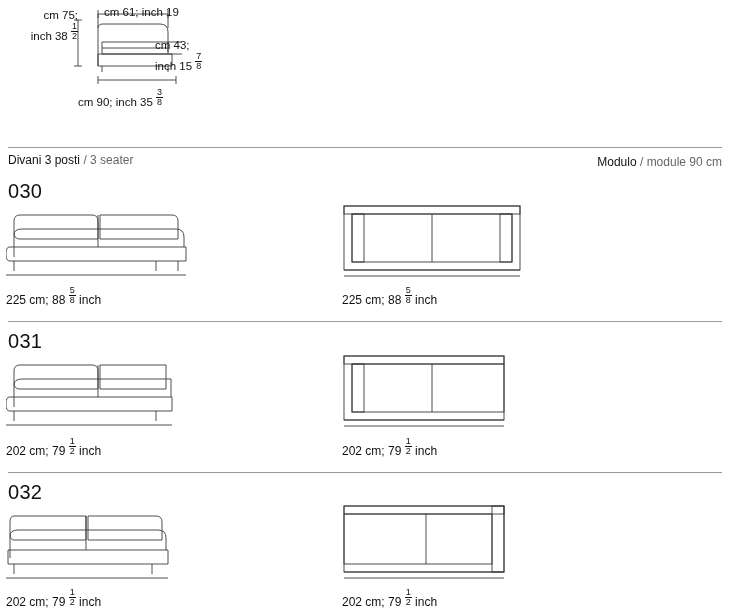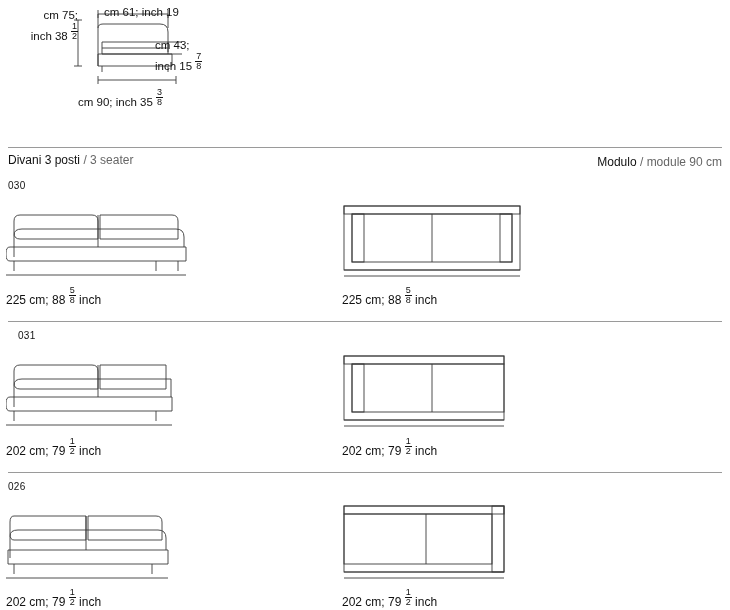--- a/index.html
+++ b/index.html
@@ -32,21 +32,21 @@
   .lbl-cm43 { position: absolute; left: 155px; top: 38px; }
   .lbl-cm90 { position: absolute; left: 78px; top: 88px; }
 
   
   .rule { position: absolute; left: 8px; width: 714px; height: 0; border-top: 1px solid #9a9a9a; }
   .sec-head { position: absolute; font-size: 12px; color: #111; }
   .sec-head .light { color: #666; }
   .sec-left { left: 8px; }
   .sec-right { right: 8px; }
 
-  .model-no { position: absolute; left: 8px; font-size: 10px; color: #111; letter-spacing: 0.3px; }
+  .model-no { position: absolute; left: 8px; font-size: 20px; color: #111; letter-spacing: 0.3px; }
 
   .cap { position: absolute; font-size: 12px; color: #111; white-space: nowrap; }
 
   svg { display: block; }
   .dr { position: absolute; }
 </style>
 </head>
 <body>
 
 <div class="page">
@@ -146,21 +146,21 @@
   </svg>
 
   <div class="cap" style="left:6px; top:286px;">
     <span>225 cm; 88</span>&nbsp;<span class="frac"><span class="num">5</span><span class="den">8</span></span><span> inch</span>
   </div>
   <div class="cap" style="left:342px; top:286px;">
     <span>225 cm; 88</span>&nbsp;<span class="frac"><span class="num">5</span><span class="den">8</span></span><span> inch</span>
   </div>
 
   <div class="rule" style="top:321px;"></div>
-  <div class="model-no" style="top:330px;margin-left:10px;">031</div>
+  <div class="model-no" style="top:330px;">031</div>
 
   <svg class="dr" style="left:6px; top:355px;" width="190" height="75" viewBox="0 0 190 75">
     <g fill="none" stroke="#3a3a3a" stroke-width="0.9">
       <path d="M8,52 L8,30 Q8,24 16,24 L165,24 L165,42"></path>
       <path d="M14,10 L86,10 Q92,10 92,16 L92,34 L14,34 Q8,34 8,28 L8,16 Q8,10 14,10 Z"></path>
       <path d="M94,10 L160,10 L160,34 L94,34 L94,10 Z"></path>
       <path d="M4,42 L166,42 L166,56 L4,56 Q0,56 0,50 L0,48 Q0,42 4,42 Z"></path>
       <line x1="92" y1="10" x2="92" y2="42"></line>
       <line x1="8" y1="56" x2="8" y2="66"></line>
       <line x1="150" y1="56" x2="150" y2="66"></line>
@@ -181,21 +181,21 @@
   </svg>
 
   <div class="cap" style="left:6px; top:437px;">
     <span>202 cm; 79</span>&nbsp;<span class="frac"><span class="num">1</span><span class="den">2</span></span><span> inch</span>
   </div>
   <div class="cap" style="left:342px; top:437px;">
     <span>202 cm; 79</span>&nbsp;<span class="frac"><span class="num">1</span><span class="den">2</span></span><span> inch</span>
   </div>
 
   <div class="rule" style="top:472px;"></div>
-  <div class="model-no" style="top:481px;">026</div>
+  <div class="model-no" style="top:481px;">032</div>
 
   <svg class="dr" style="left:6px; top:506px;" width="190" height="75" viewBox="0 0 190 75">
     <g fill="none" stroke="#3a3a3a" stroke-width="0.9">
       <path d="M4,52 L4,30 Q4,24 12,24 L152,24 Q160,24 160,32 L160,44"></path>
       <path d="M8,10 L80,10 L80,34 L8,34 Q4,34 4,28 L4,16 Q4,10 8,10 Z"></path>
       <path d="M82,10 L150,10 Q156,10 156,16 L156,34 L82,34 L82,10 Z"></path>
       <path d="M2,44 L162,44 L162,58 L2,58 L2,44 Z"></path>
       <line x1="80" y1="10" x2="80" y2="44"></line>
       <line x1="8" y1="58" x2="8" y2="68"></line>
       <line x1="146" y1="58" x2="146" y2="68"></line>

